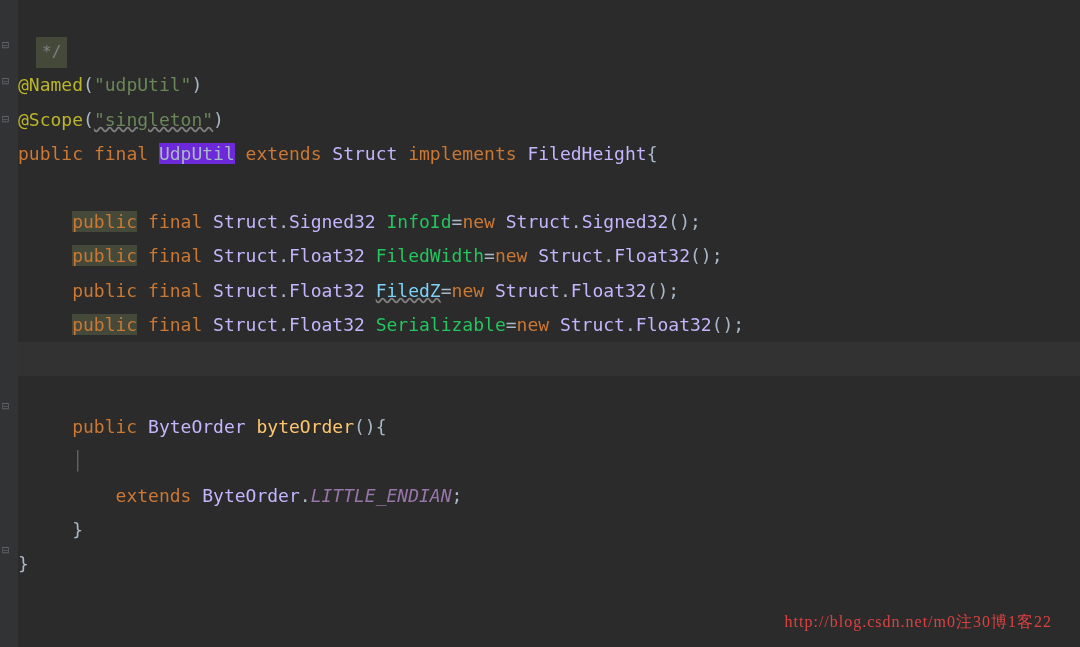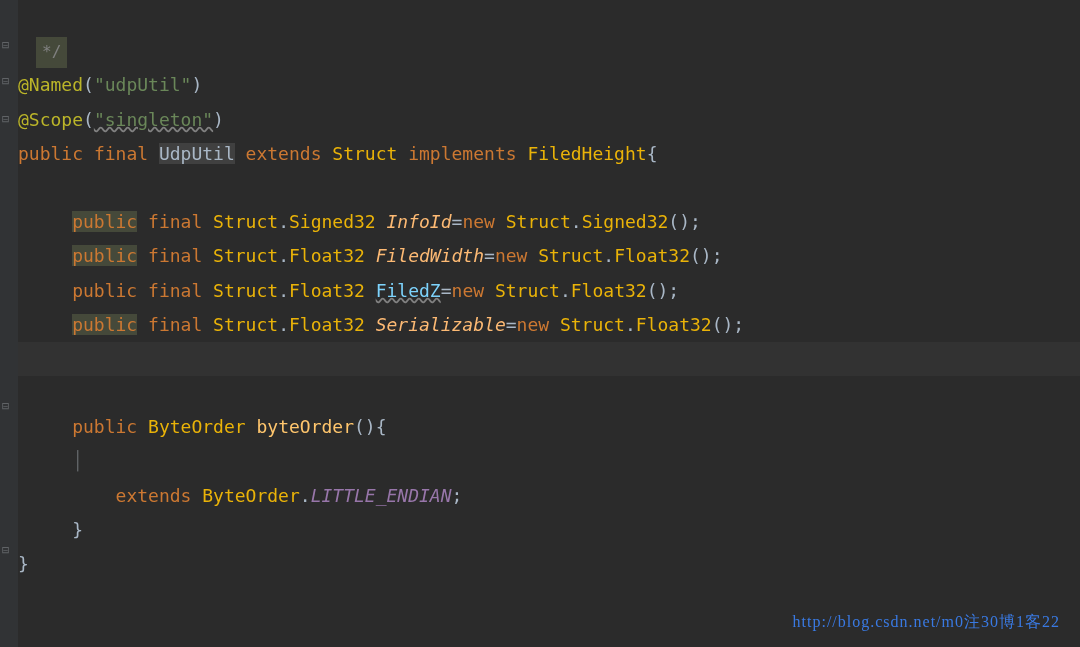--- a/index.html
+++ b/index.html
@@ -31,42 +31,42 @@
   }
   .code {
     padding-left: 18px;
     white-space: pre;
   }
   .kw { color: #cc7832; }
   .kw-hl { color: #cc7832; background: #45493a; }
   .anno { color: #bbb529; }
   .str { color: #6a8759; }
   .str-wavy { color: #6a8759; text-decoration: underline wavy #808080; }
-  .cls { color: #eab308; }
-  .cls-hl { color: #a9b7c6; background: #404040; }
-  .field { color: #fdba74; font-style: italic; }
+  .cls { color: #c4b5fd; }
+  .cls-hl { color: #a9b7c6; background: #6d28d9; }
+  .field { color: #22c55e; }
   .field-wavy { color: #7dd3fc; text-decoration: underline wavy #808080; }
   .static-field { color: #9876aa; font-style: italic; }
   .method { color: #ffc66d; }
   .punct { color: #a9b7c6; }
   .comment-star {
     display: inline-block;
     background: #45493a;
     color: #808080;
     padding: 0 6px;
     margin-left: 18px;
     font-size: 16px;
   }
   .guide { color: #606366; }
   .caret-line { background: #323232; width: 100%; display: block; }
   .watermark {
     position: absolute;
-    right: 20px;
+    right: 28px;
     bottom: 10px;
-    color: #3b82f6;
+    color: #ef4444;
     font-size: 16px;
     font-family: "SimSun", serif;
     letter-spacing: 1px;
     opacity: 0.9;
   }
 </style>
 </head>
 <body>
 
 <div class="gutter">

